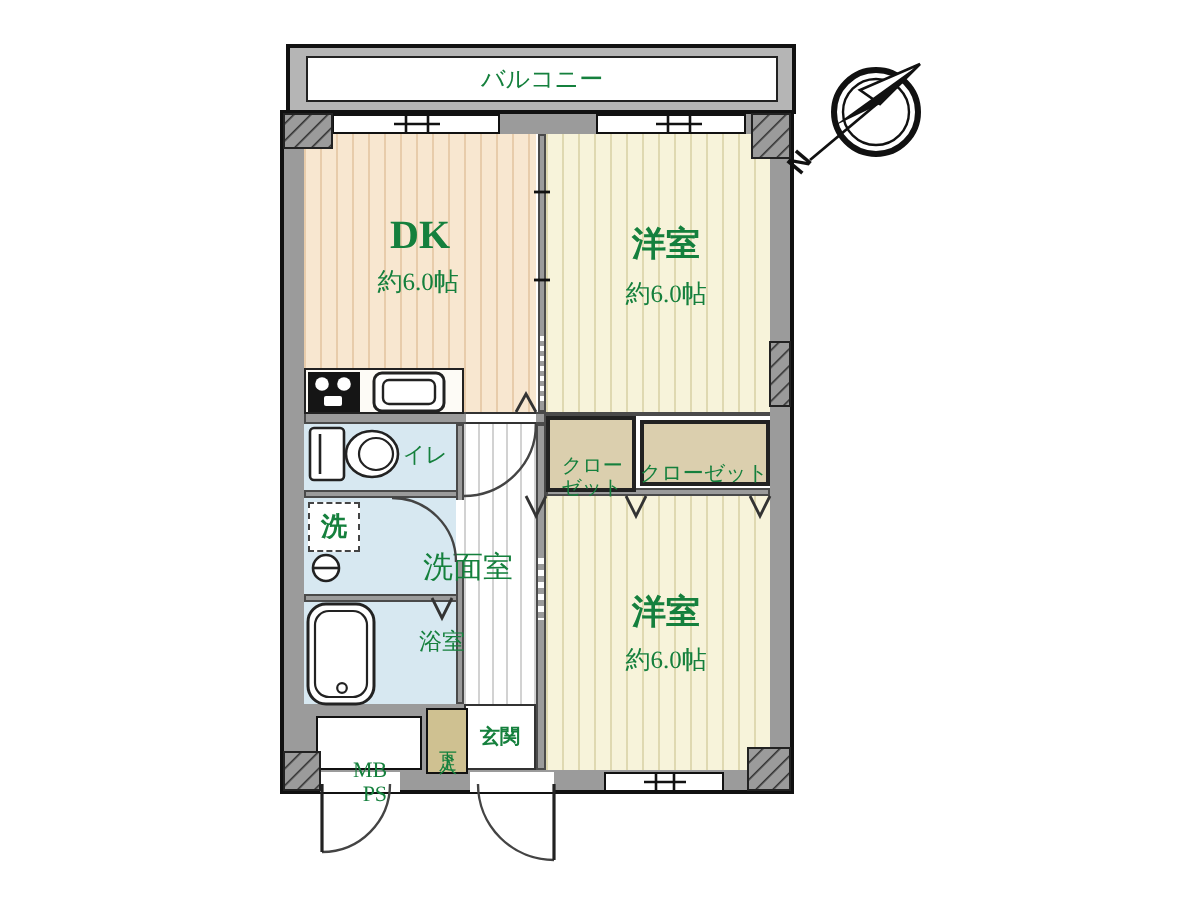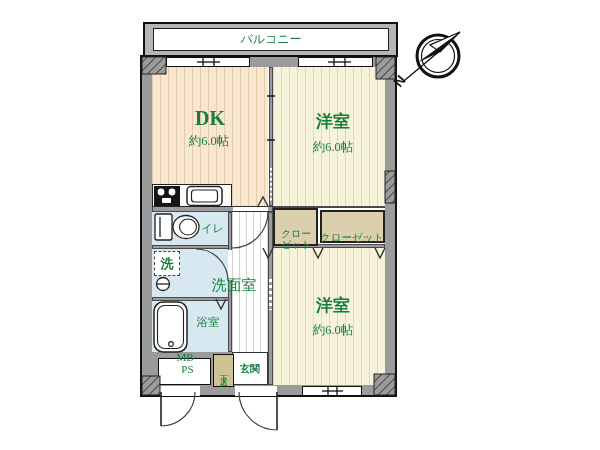--- a/index.html
+++ b/index.html
@@ -63,41 +63,41 @@
   </div>
   <div class="abs closet" style="left:320px;top:210px;width:65px;height:33px;"></div>
   <div class="lbl" style="left:352px;top:238px;font-size:10.5px;">クローゼット</div>
 
   <div class="abs" style="left:152px;top:184px;width:80px;height:23px;background:#fdfbf6;border:1.5px solid #222;"></div>
 
   <div class="abs" style="left:154px;top:251px;width:26px;height:25px;background:#fff;border:1.5px dashed #444;"></div>
   <div class="lbl" style="left:167px;top:264px;font-size:13px;font-weight:600;">洗</div>
 
   <div class="abs" style="left:158px;top:358px;width:53px;height:27px;background:#fff;border:1.5px solid #111;"></div>
-  <div class="lbl" style="left:185px;top:363px;font-size:11px;">
+  <div class="lbl" style="left:185px;top:392px;font-size:11px;">
     <span>MB</span><br>
     <span>PS</span>
   </div>
 
   <div class="abs" style="left:213px;top:354px;width:21px;height:33px;background:#cfc191;border:1.5px solid #111;"></div>
   <div class="lbl" style="left:224px;top:370px;font-size:9px;writing-mode:vertical-rl;letter-spacing:1px;">下足入</div>
 
   <div class="abs" style="left:166px;top:57px;width:84px;height:10px;background:#fff;border:1px solid #111;"></div>
   <div class="abs" style="left:298px;top:57px;width:75px;height:10px;background:#fff;border:1px solid #111;"></div>
   <div class="abs" style="left:302px;top:386px;width:60px;height:10px;background:#fff;border:1px solid #111;"></div>
 
   <div class="lbl" style="left:210px;top:118px;font-size:20px;font-weight:600;">DK</div>
   <div class="lbl" style="left:209px;top:141px;font-size:12.5px;font-weight:500;">約6.0帖</div>
   <div class="lbl" style="left:333px;top:122px;font-size:17px;font-weight:600;">洋室</div>
   <div class="lbl" style="left:333px;top:147px;font-size:12.5px;font-weight:500;">約6.0帖</div>
   <div class="lbl" style="left:333px;top:306px;font-size:17px;font-weight:600;">洋室</div>
   <div class="lbl" style="left:333px;top:330px;font-size:12.5px;font-weight:500;">約6.0帖</div>
   <div class="lbl" style="left:207px;top:228px;font-size:11px;">トイレ</div>
   <div class="lbl" style="left:202px;top:285px;font-size:15px;margin-left:32px;">洗面室</div>
-  <div class="lbl" style="left:208px;top:322px;font-size:11.5px;">浴室</div>
+  <div class="lbl" style="left:221px;top:322px;font-size:11.5px;">浴室</div>
   <div class="lbl" style="left:250px;top:369px;font-size:10px;font-weight:600;">玄関</div>
 
   <svg width="600" height="450" viewBox="0 0 600 450">
     <defs>
       <pattern id="hatch" width="6" height="6" patternUnits="userSpaceOnUse" patternTransform="rotate(45)">
         <rect width="6" height="6" fill="#9b9b9b"></rect>
         <line x1="0" y1="0" x2="0" y2="6" stroke="#333" stroke-width="1.6"></line>
       </pattern>
     </defs>
 

